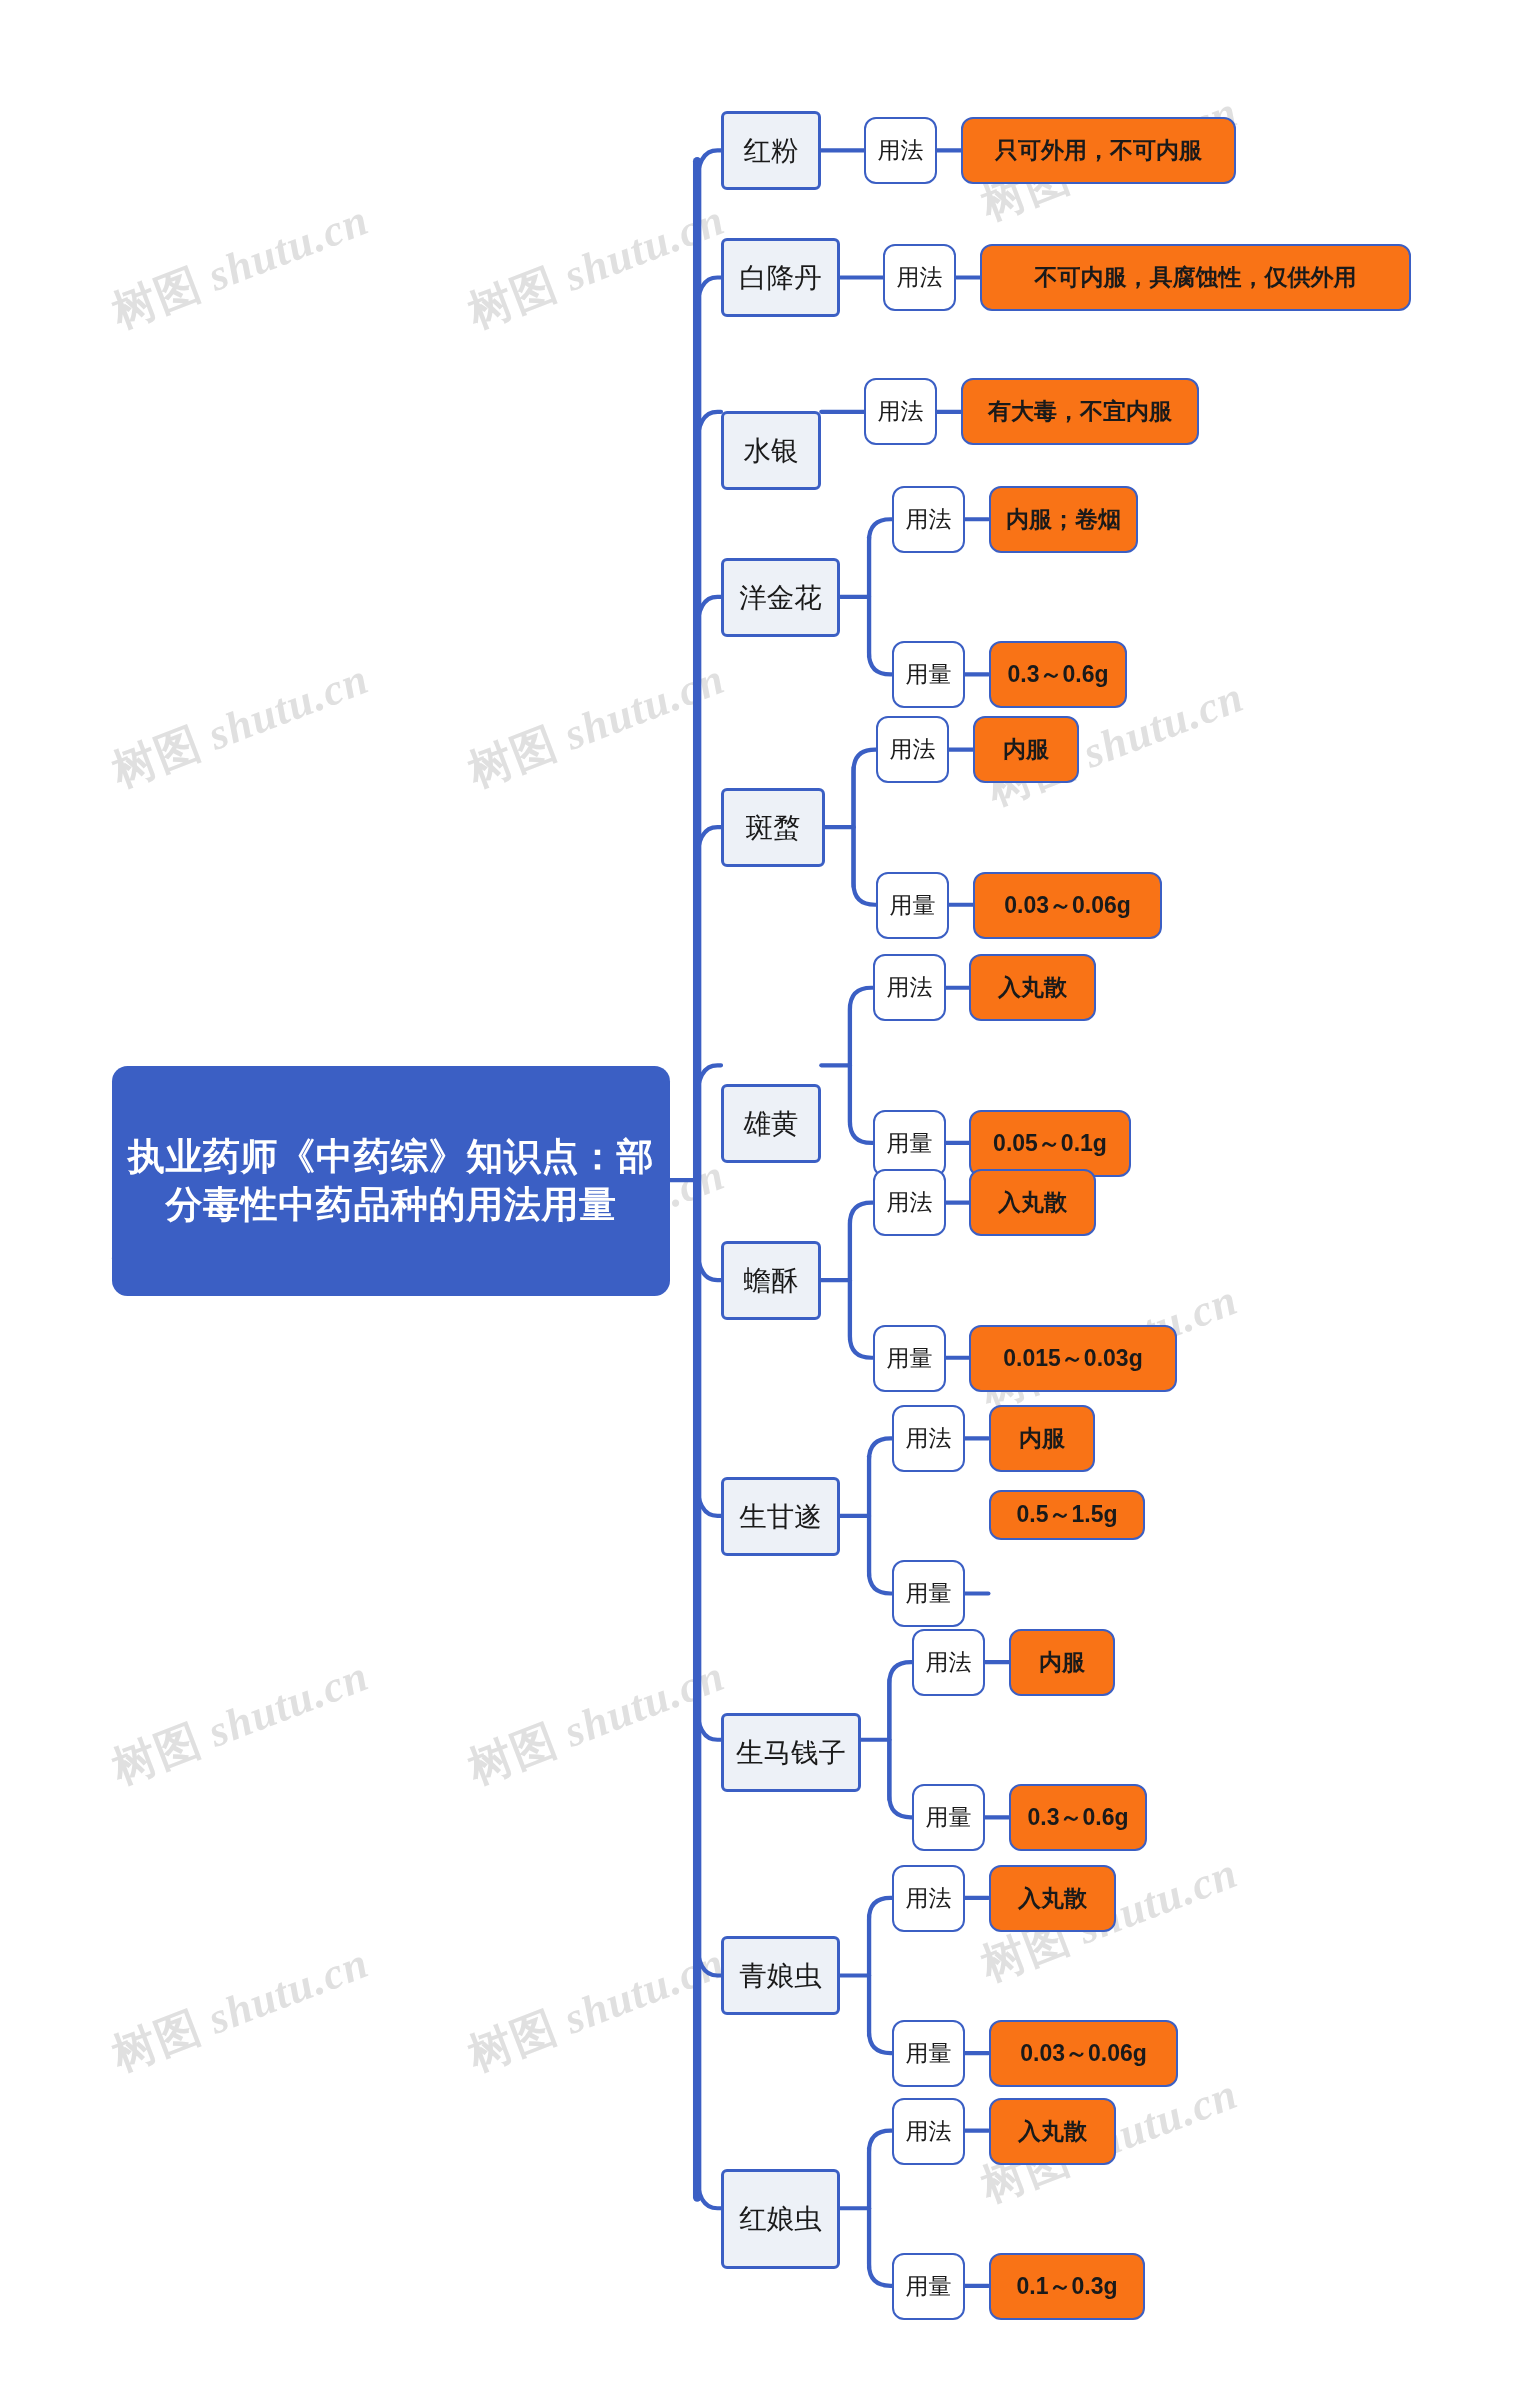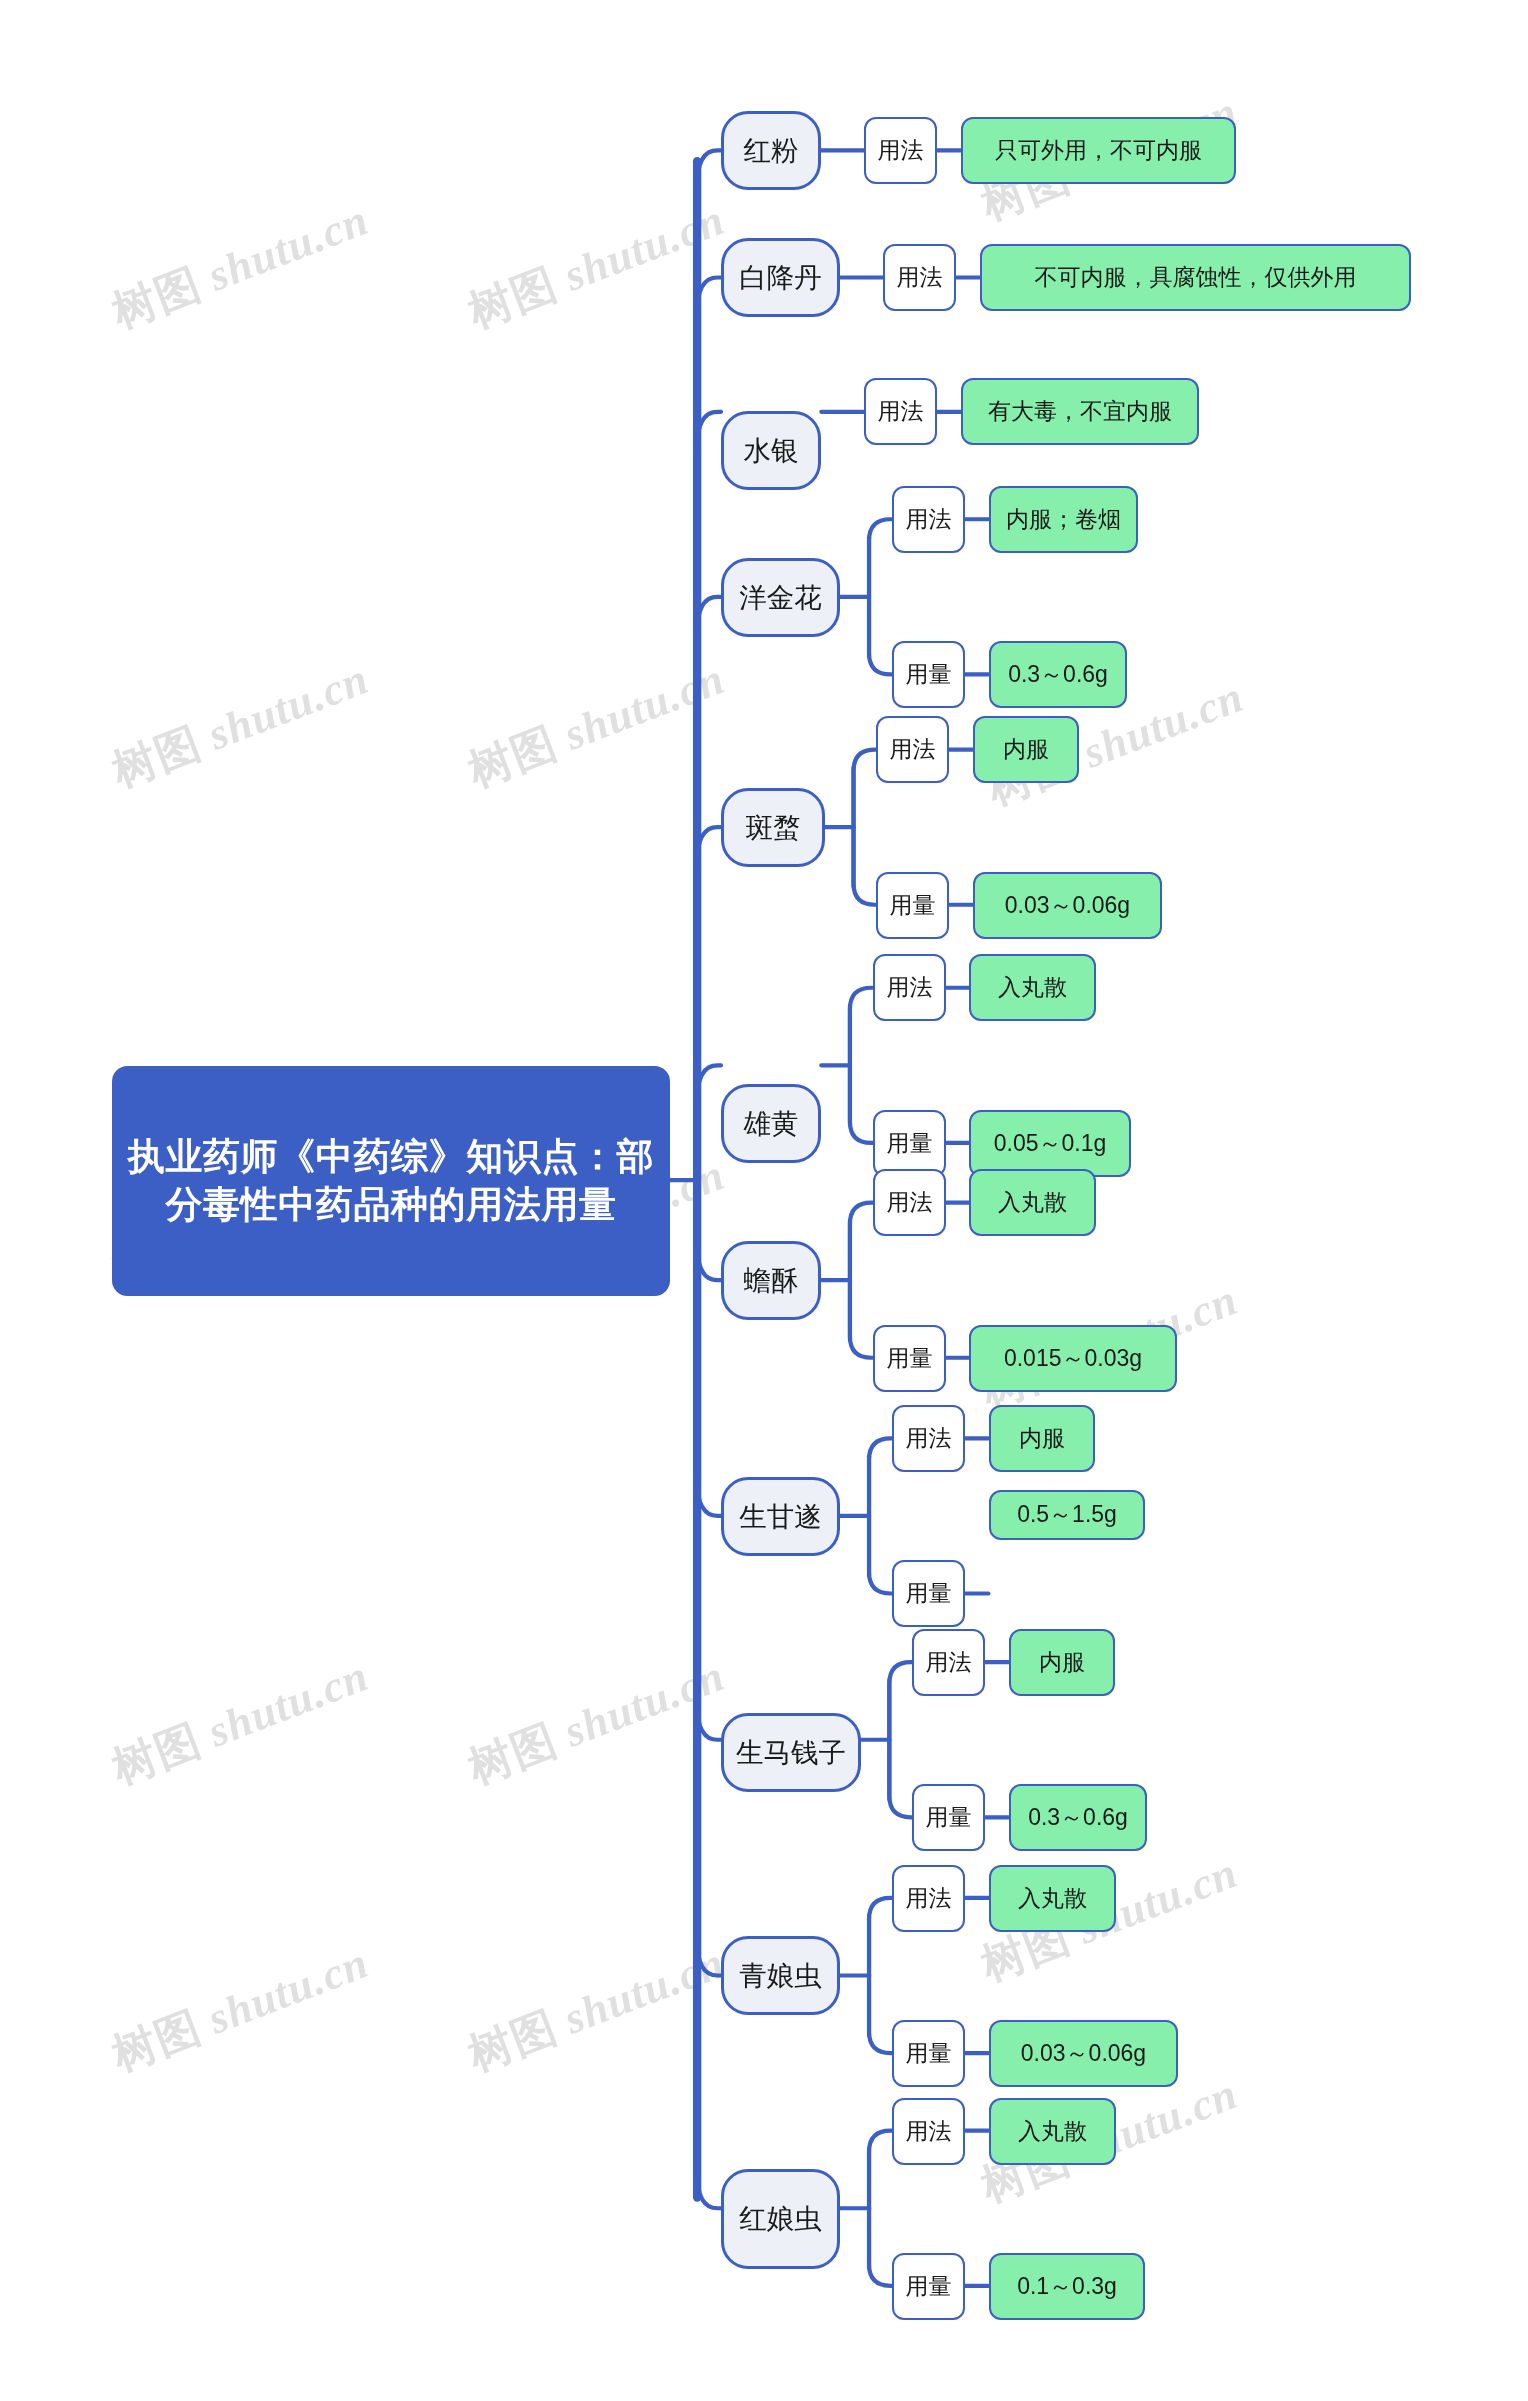--- a/index.html
+++ b/index.html
@@ -85,40 +85,40 @@
     line-height: 1.30;
   }
 
   
   .node.lvl1 {
     background: #EDF1F7;
     border: 3px solid #3B5FC4;
     color: #1a1a1a;
     font-size: 27.5px;
     font-weight: 500;
-    border-radius: 27px;
+    border-radius: 6px;
   }
 
   
   .node.lvl2 {
     background: #FFFFFF;
     border: 2.4px solid #3B5FC4;
     color: #1a1a1a;
     font-size: 23px;
     font-weight: 500;
     border-radius: 12px;
   }
 
   
   .node.lvl3 {
-    background: #86efac;
+    background: #f97316;
     border: 2.4px solid #3B5FC4;
     color: #1a1a1a;
     font-size: 23px;
-    font-weight: 400;
+    font-weight: 700;
     border-radius: 12px;
     padding: 0 10.7px;
   }
 </style>
 </head>
 <body>
 
 <div id="stage">
   <div id="watermarks">
       <div class="wm" style="left: 104px; top: 287px;"><span class="cjk">树图</span> <span>shutu.cn</span></div>

